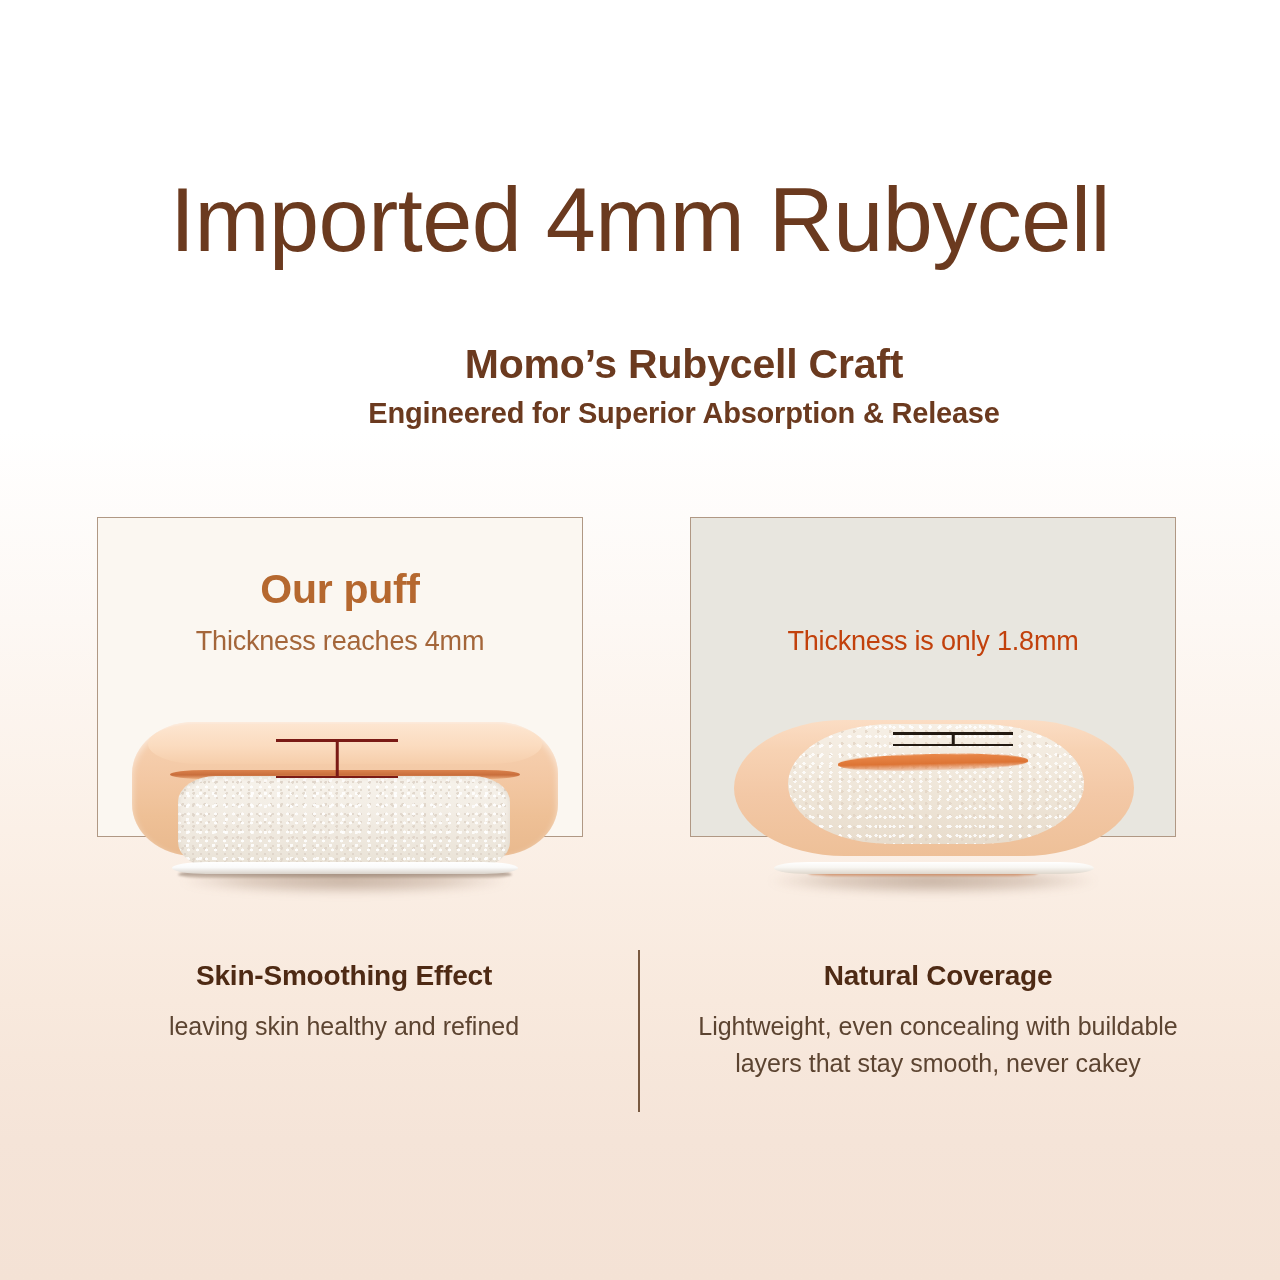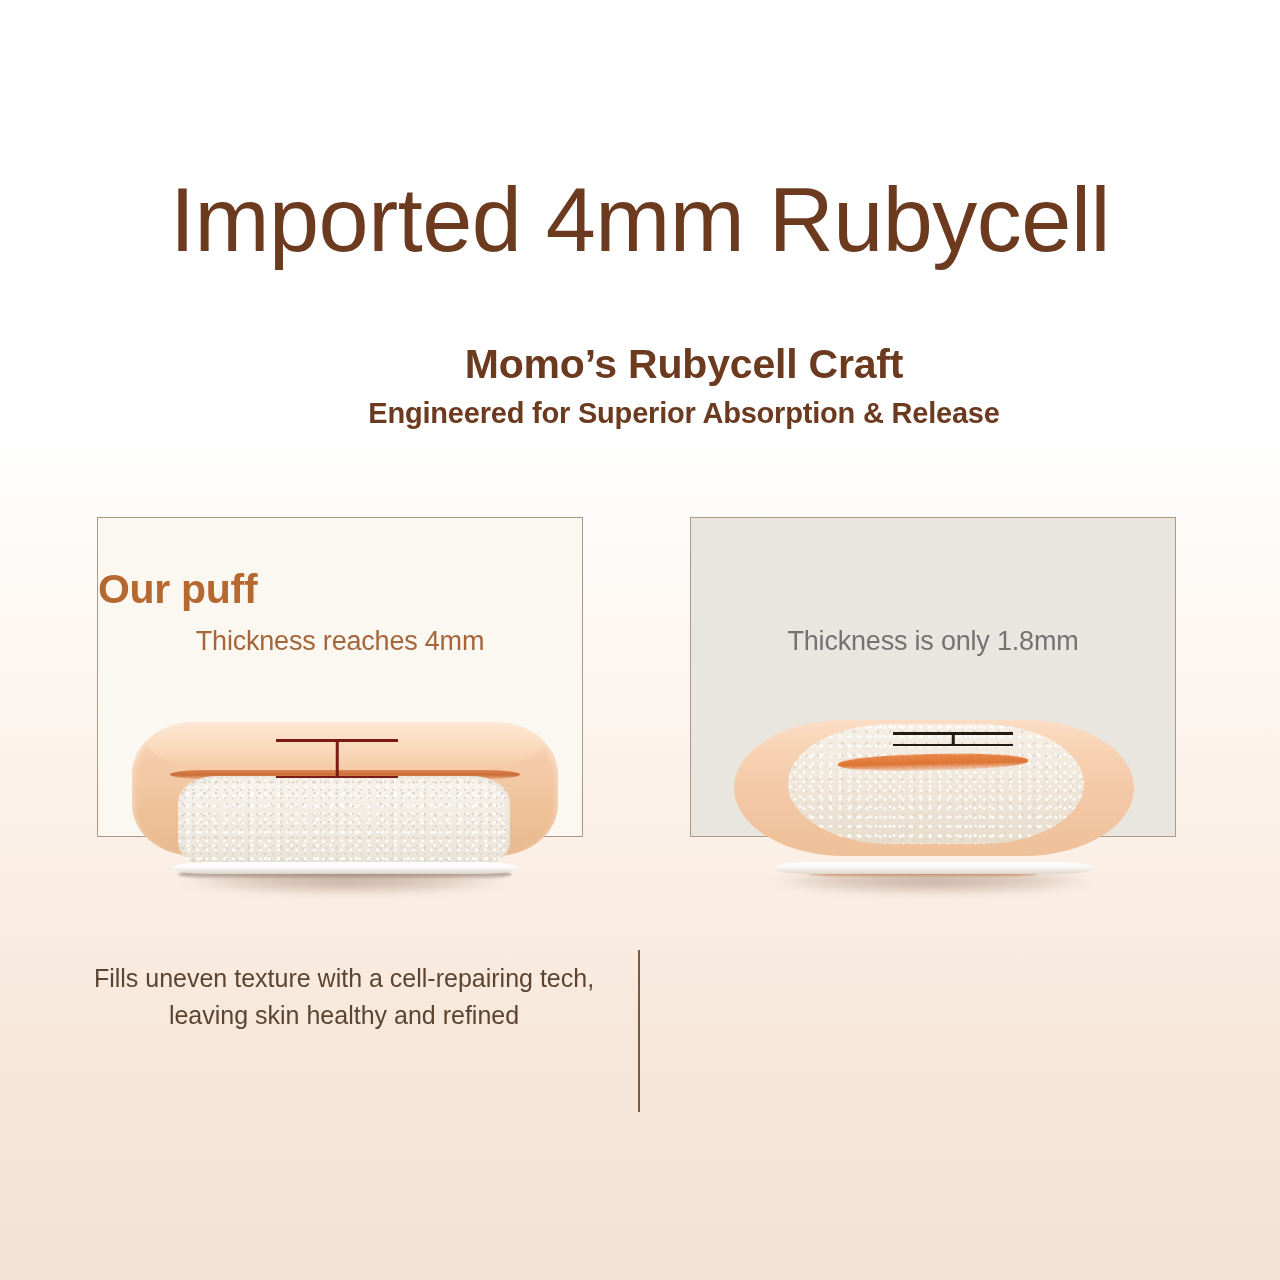--- a/index.html
+++ b/index.html
@@ -64,40 +64,40 @@
     height:320px;
     border:1.5px solid #b09884;
   }
   .panel.left  { left:97px;  background:#fbf7f1; }
   .panel.right { left:690px; background:#e8e6df; }
 
   .panel-heading {
     position:absolute;
     left:0; width:100%;
     top:48px;
-    text-align:left;
+    text-align:center;
     font-size:41px;
     font-weight:700;
     letter-spacing:-0.3px;
   }
   .panel.left  .panel-heading { color:#b5682f; }
   .panel.right .panel-heading { color:#6b4520; }
 
   .panel-sub {
     position:absolute;
     left:0; width:100%;
     top:108px;
     text-align:center;
     font-size:27px;
     font-weight:400;
     letter-spacing:-0.2px;
     white-space:nowrap;
   }
   .panel.left  .panel-sub { color:#a4663a; }
-  .panel.right .panel-sub { color:#737373; }
+  .panel.right .panel-sub { color:#c2410c; }
 
   
   .puff-stage {
     position:absolute;
     pointer-events:none;
   }
   .puff-left  { left:130px; top:700px; width:430px; height:200px; }
   .puff-right { left:718px; top:700px; width:430px; height:200px; }
 
   
@@ -349,21 +349,28 @@
   <div class="bracket thin">
     <div class="hline top"></div>
     <div class="vline"></div>
     <div class="hline bottom"></div>
   </div>
 
   <div class="divider"></div>
 
   <div class="features">
     <div class="feature left">
+      <div class="feature-title">Skin-Smoothing Effect</div>
       <div class="feature-desc">
-        <span class="l">Fills uneven texture with a cell-repairing tech,</span>
         <span class="l">leaving skin healthy and refined</span>
       </div>
     </div>
 
+    <div class="feature right">
+      <div class="feature-title">Natural Coverage</div>
+      <div class="feature-desc">
+        <span class="l">Lightweight, even concealing with buildable</span>
+        <span class="l">layers that stay smooth, never cakey</span>
+      </div>
+    </div>
   </div>
 
 </div>
 
 </body></html>

